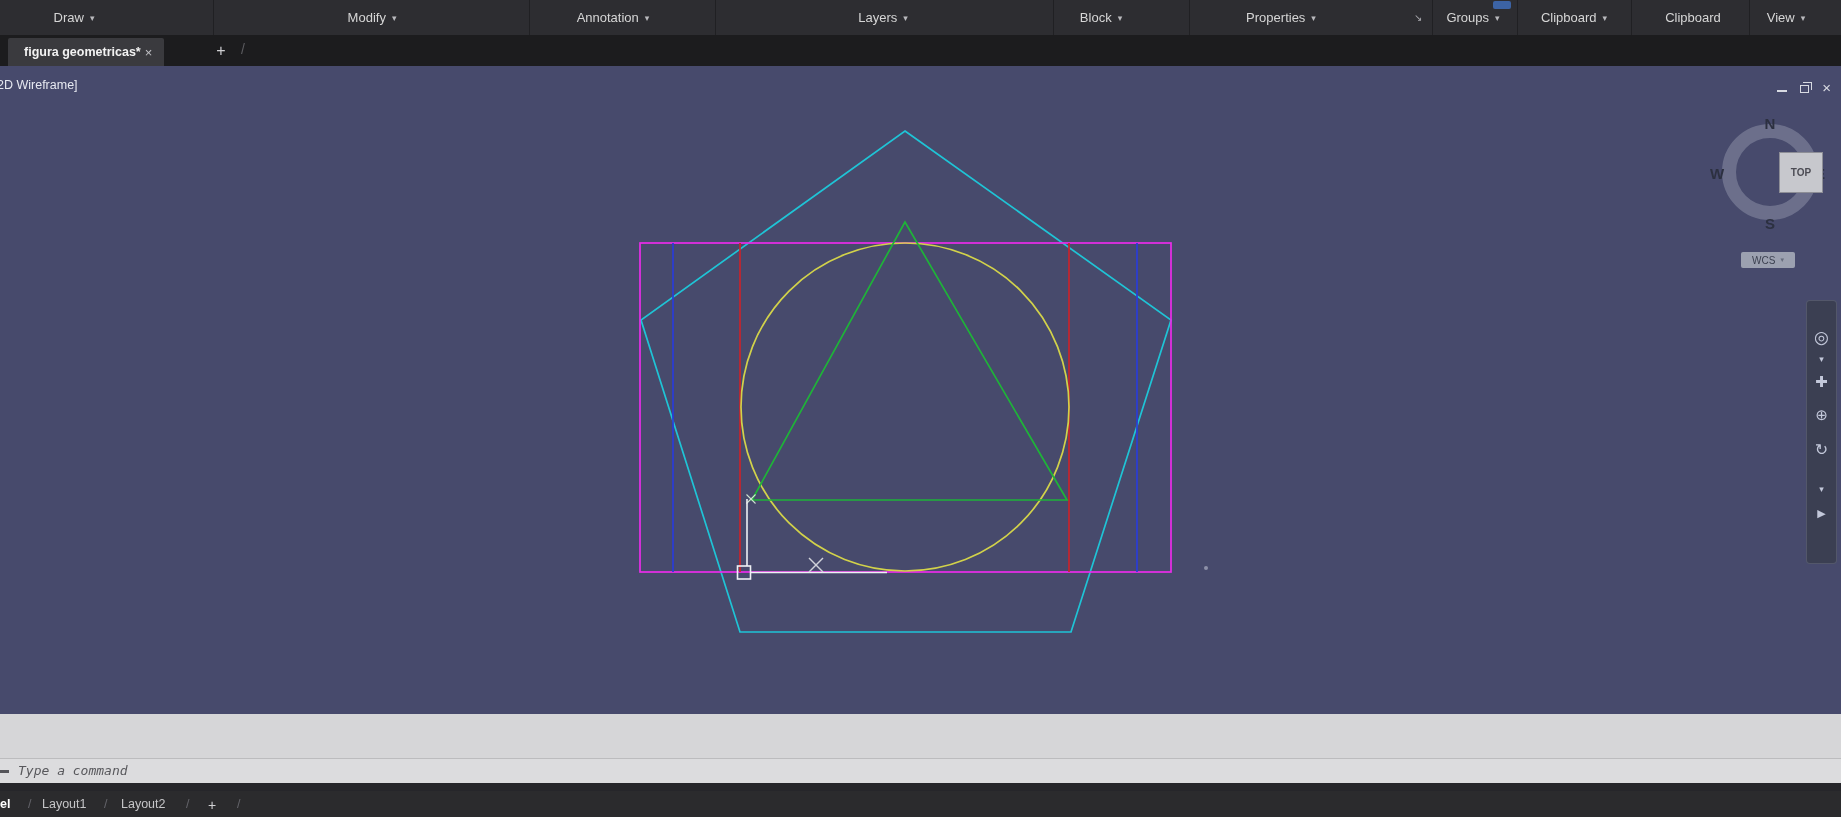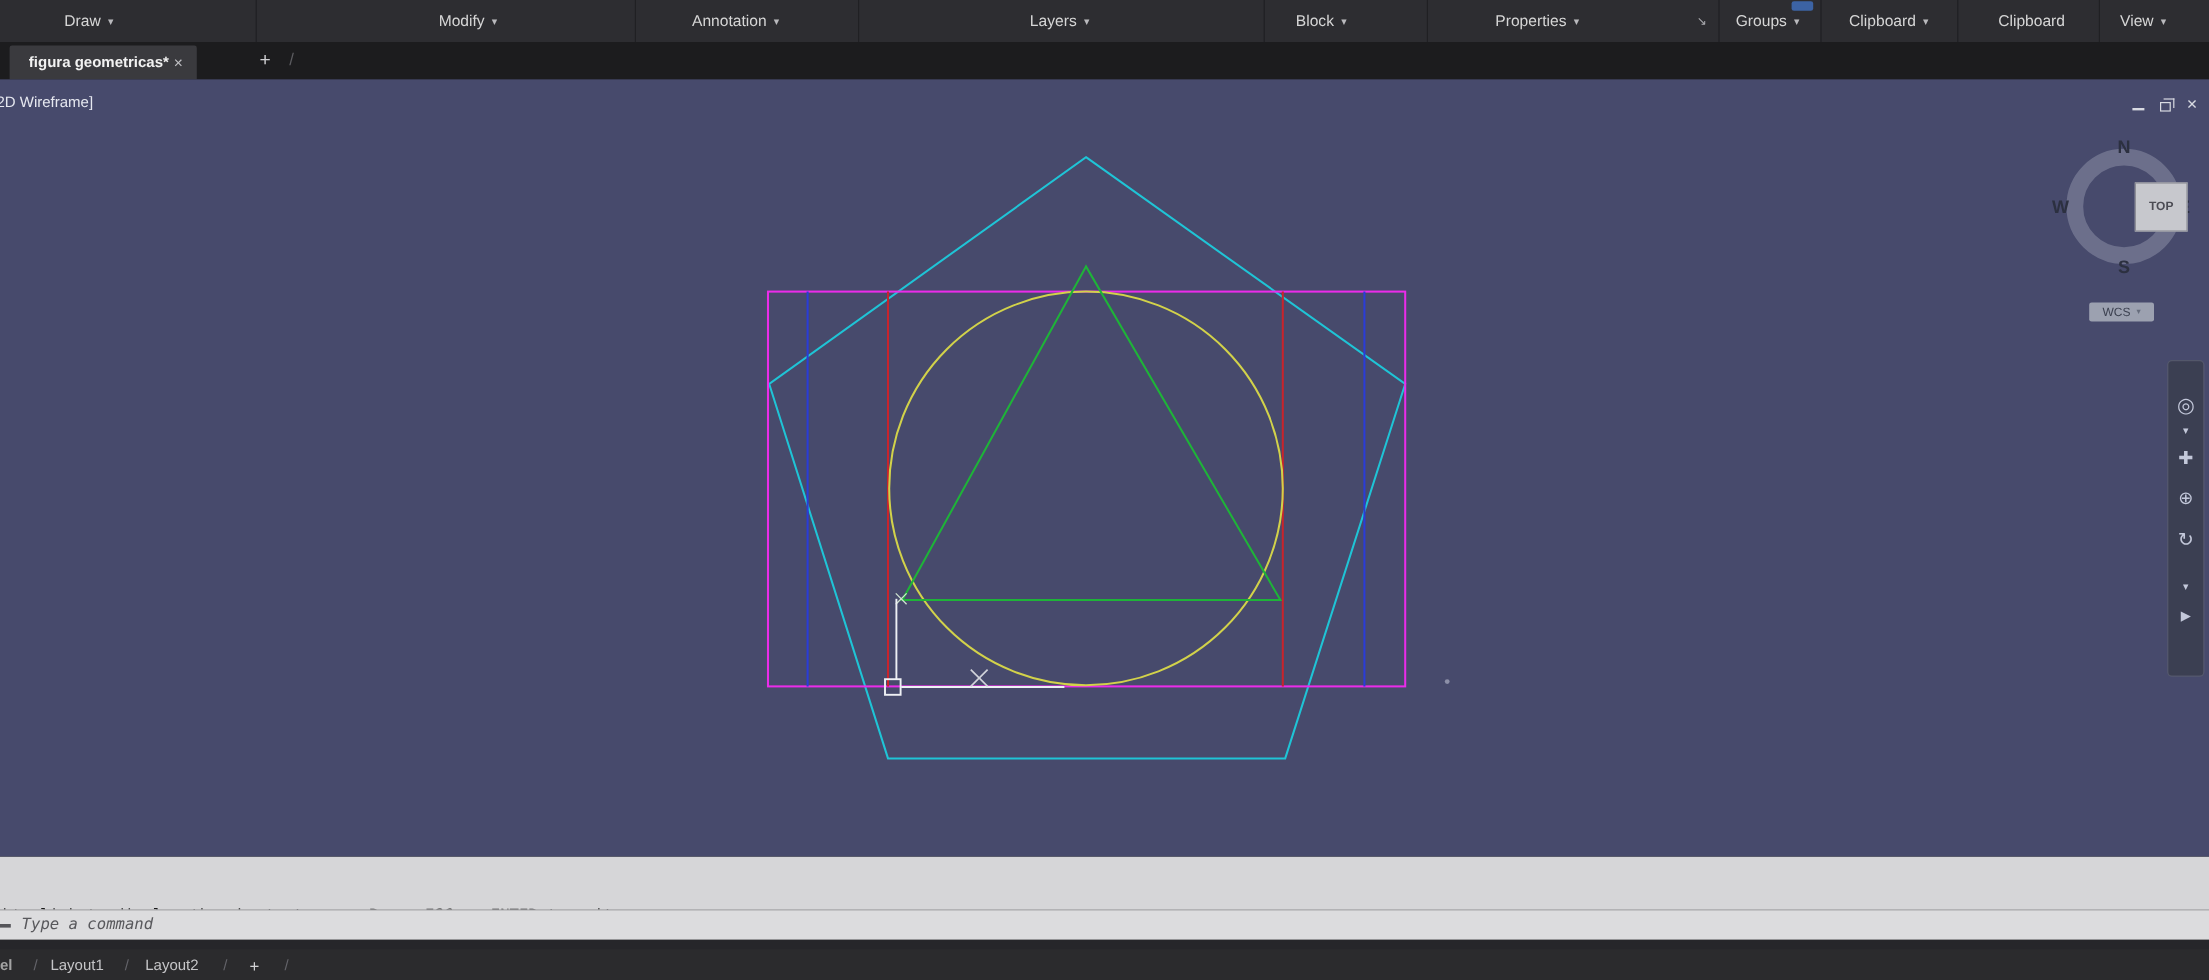--- a/index.html
+++ b/index.html
@@ -65,21 +65,21 @@
   .cmd-input { position:absolute; top:758px; left:0; width:100%; height:25px; background:#dcdcde;
                border-top:1px solid #bcbcbe; }
   .cmd-icon { position:absolute; left:0; top:11px; width:9px; height:3px; background:#55555a; }
   .cmd-prompt { position:absolute; left:18px; top:4px; font-family:"DejaVu Sans Mono", monospace;
                 font-style:italic; font-size:13px; color:#58585c; }
 
   
   .layoutbar { position:absolute; top:791px; left:0; width:100%; height:26px; background:#2b2b2d;
                font-size:12.5px; color:#c6c6c8; }
   .layoutbar .item { position:absolute; top:6px; white-space:nowrap; }
-  .lb-model { left:0; color:#a3a3a3; font-weight:bold; }
+  .lb-model { left:0; color:#ffffff; font-weight:bold; }
   .lb-sl1 { left:28px; color:#64646a; } .lb-sl2 { left:104px; color:#64646a; }
   .lb-sl3 { left:186px; color:#64646a; } .lb-sl4 { left:237px; color:#64646a; }
   .lb-l1 { left:42px; } .lb-l2 { left:121px; }
   .lb-plus { left:208px; color:#d2d2d4; font-size:14px; top:5px; }
 </style>
 </head>
 <body>
 
 <div class="app">
 
@@ -91,21 +91,21 @@
     <div class="sep" style="left:1189px"></div>
     <div class="sep" style="left:1432px"></div>
     <div class="sep" style="left:1517px"></div>
     <div class="sep" style="left:1631px"></div>
     <div class="sep" style="left:1749px"></div>
 
     <div class="menu" style="left:74px">
       <span>Draw</span>
       <span class="arr">▾</span>
     </div>
-    <div class="menu" style="left:390px">
+    <div class="menu" style="left:372px">
       <span>Modify</span>
       <span class="arr">▾</span>
     </div>
     <div class="menu" style="left:613px">
       <span>Annotation</span>
       <span class="arr">▾</span>
     </div>
     <div class="menu" style="left:883px">
       <span>Layers</span>
       <span class="arr">▾</span>

